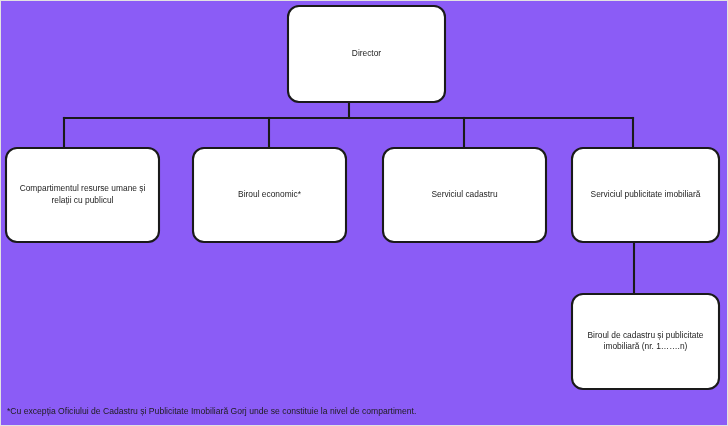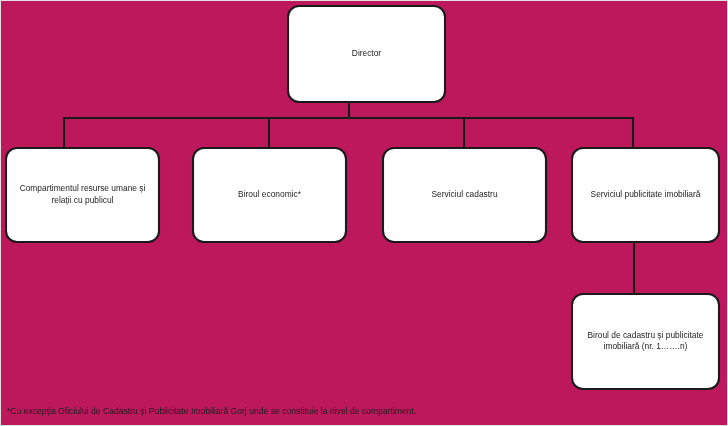--- a/index.html
+++ b/index.html
@@ -8,21 +8,21 @@
     padding: 0;
     background: #ffffff;
   }
   body {
     font-family: "Liberation Sans", sans-serif;
   }
   #chart-root {
     position: relative;
     width: 728px;
     height: 426px;
-    background: #be185d;
+    background: #8b5cf6;
     box-sizing: border-box;
     border: 1px solid #e2e2e2;
     overflow: hidden;
   }
   #org-svg {
     position: absolute;
     left: 0;
     top: 0;
     width: 728px;
     height: 426px;

